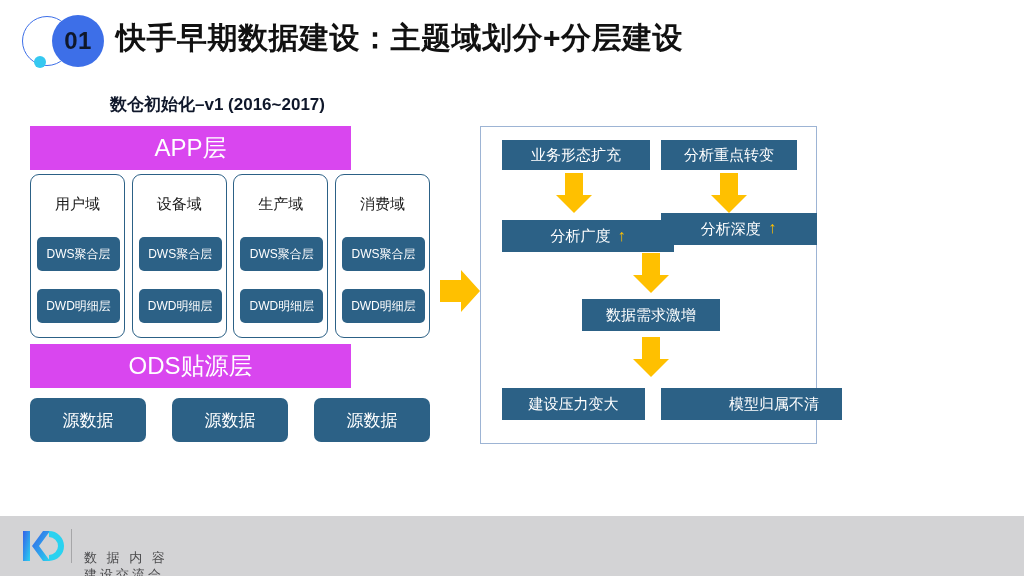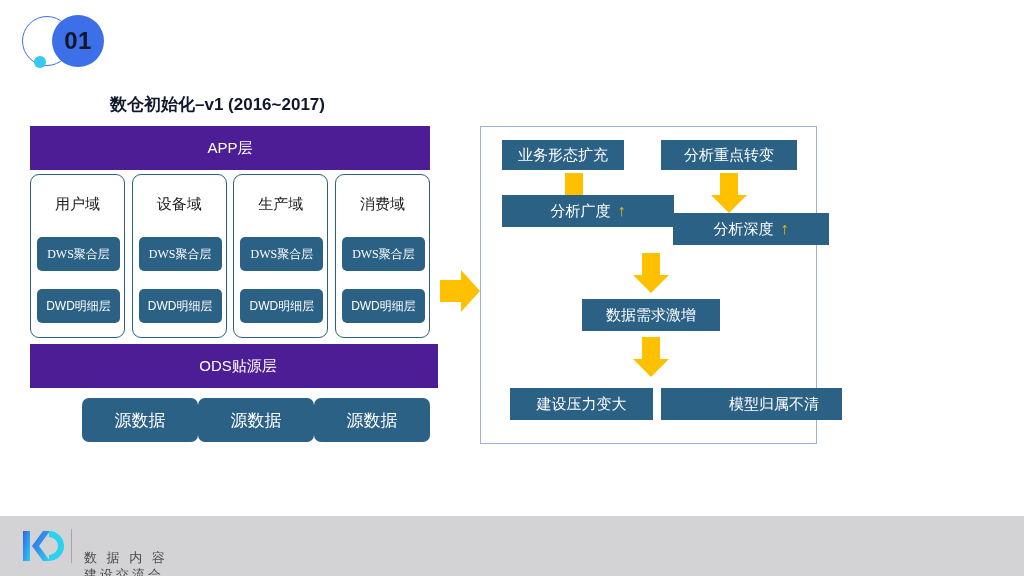--- a/index.html
+++ b/index.html
@@ -90,30 +90,30 @@
   .left-panel {
     position: absolute;
     left: 30px;
     top: 126px;
     width: 400px;
     height: 318px;
   }
   .bar-full {
     position: absolute;
     left: 0;
-    width: 400px;
-    background: #4c1d95;
+    width: 321px;
+    background: #d946ef;
     color: #ffffff;
-    font-size: 15px;
+    font-size: 24px;
     display: flex;
     align-items: center;
     justify-content: center;
   }
   .bar-app { top: 0; height: 44px; }
-  .bar-ods { top: 218px; height: 44px; padding-left: 8px; }
+  .bar-ods { top: 218px; height: 44px; }
 
   .domain-row {
     position: absolute;
     top: 48px;
     left: 0;
     width: 400px;
     height: 164px;
     display: flex;
     justify-content: space-between;
   }
@@ -142,31 +142,31 @@
     height: 34px;
     background: #2c6186;
     color: #ffffff;
     border-radius: 5px;
     font-size: 12px;
     display: flex;
     align-items: center;
     justify-content: center;
     white-space: nowrap;
   }
-  .chip-dws { top: 62px; font-family: Liberation Serif, serif; }
+  .chip-dws { top: 62px; }
   .chip-dwd { top: 114px; }
 
   .source-row {
     position: absolute;
     top: 272px;
     left: 0;
     width: 400px;
     height: 44px;
     display: flex;
-    justify-content: flex-end;
+    justify-content: space-between;
   }
   .source-box {
     width: 116px;
     height: 44px;
     background: #2c6186;
     color: #ffffff;
     border-radius: 7px;
     font-size: 17px;
     display: flex;
     align-items: center;
@@ -202,26 +202,26 @@
     align-items: center;
     justify-content: center;
     white-space: nowrap;
   }
   .rbox .uparrow {
     color: #ffc000;
     font-size: 16px;
     margin-left: 7px;
     font-weight: bold;
   }
-  .r-biz      { left: 21px;  top: 13px;  width: 122px; height: 30px; }
+  .r-biz      { left: 21px;  top: 13px;  width: 148px; height: 30px; }
   .r-focus    { left: 180px; top: 13px;  width: 136px; height: 30px; }
-  .r-breadth  { left: 21px;  top: 68px;  width: 172px; height: 32px; align-items: center; }
-  .r-depth    { left: 192px; top: 86px;  width: 156px; height: 32px; }
+  .r-breadth  { left: 21px;  top: 93px;  width: 172px; height: 32px; align-items: center; }
+  .r-depth    { left: 180px; top: 86px;  width: 156px; height: 32px; font-family: Liberation Mono, monospace; }
   .r-demand   { left: 101px; top: 172px; width: 138px; height: 32px; }
-  .r-pressure { left: 29px;  top: 261px; width: 143px; height: 32px; }
+  .r-pressure { left: 21px;  top: 261px; width: 143px; height: 32px; }
   .r-model    { left: 180px; top: 261px; width: 136px; height: 32px; padding-left: 45px; }
 
   .darrow {
     position: absolute;
     width: 36px;
     height: 40px;
   }
   .d1 { left: 75px;  top: 46px; }
   .d2 { left: 230px; top: 46px; }
   .d3 { left: 152px; top: 126px; }
@@ -290,20 +290,21 @@
 </style>
 </head>
 <body>
 
 <div class="slide-header">
   <div class="badge-wrap">
     <div class="badge-ring"></div>
     <div class="badge-dot"></div>
     <div class="badge-circle">01</div>
   </div>
+  <div class="slide-title">快手早期数据建设：主题域划分+分层建设</div>
 </div>
 <div class="slide-subtitle">数仓初始化–v1 (2016~2017)</div>
 
 <div class="left-panel">
 
   <div class="bar-full bar-app">APP层</div>
 
   <div class="domain-row">
 
     <div class="domain-card">

